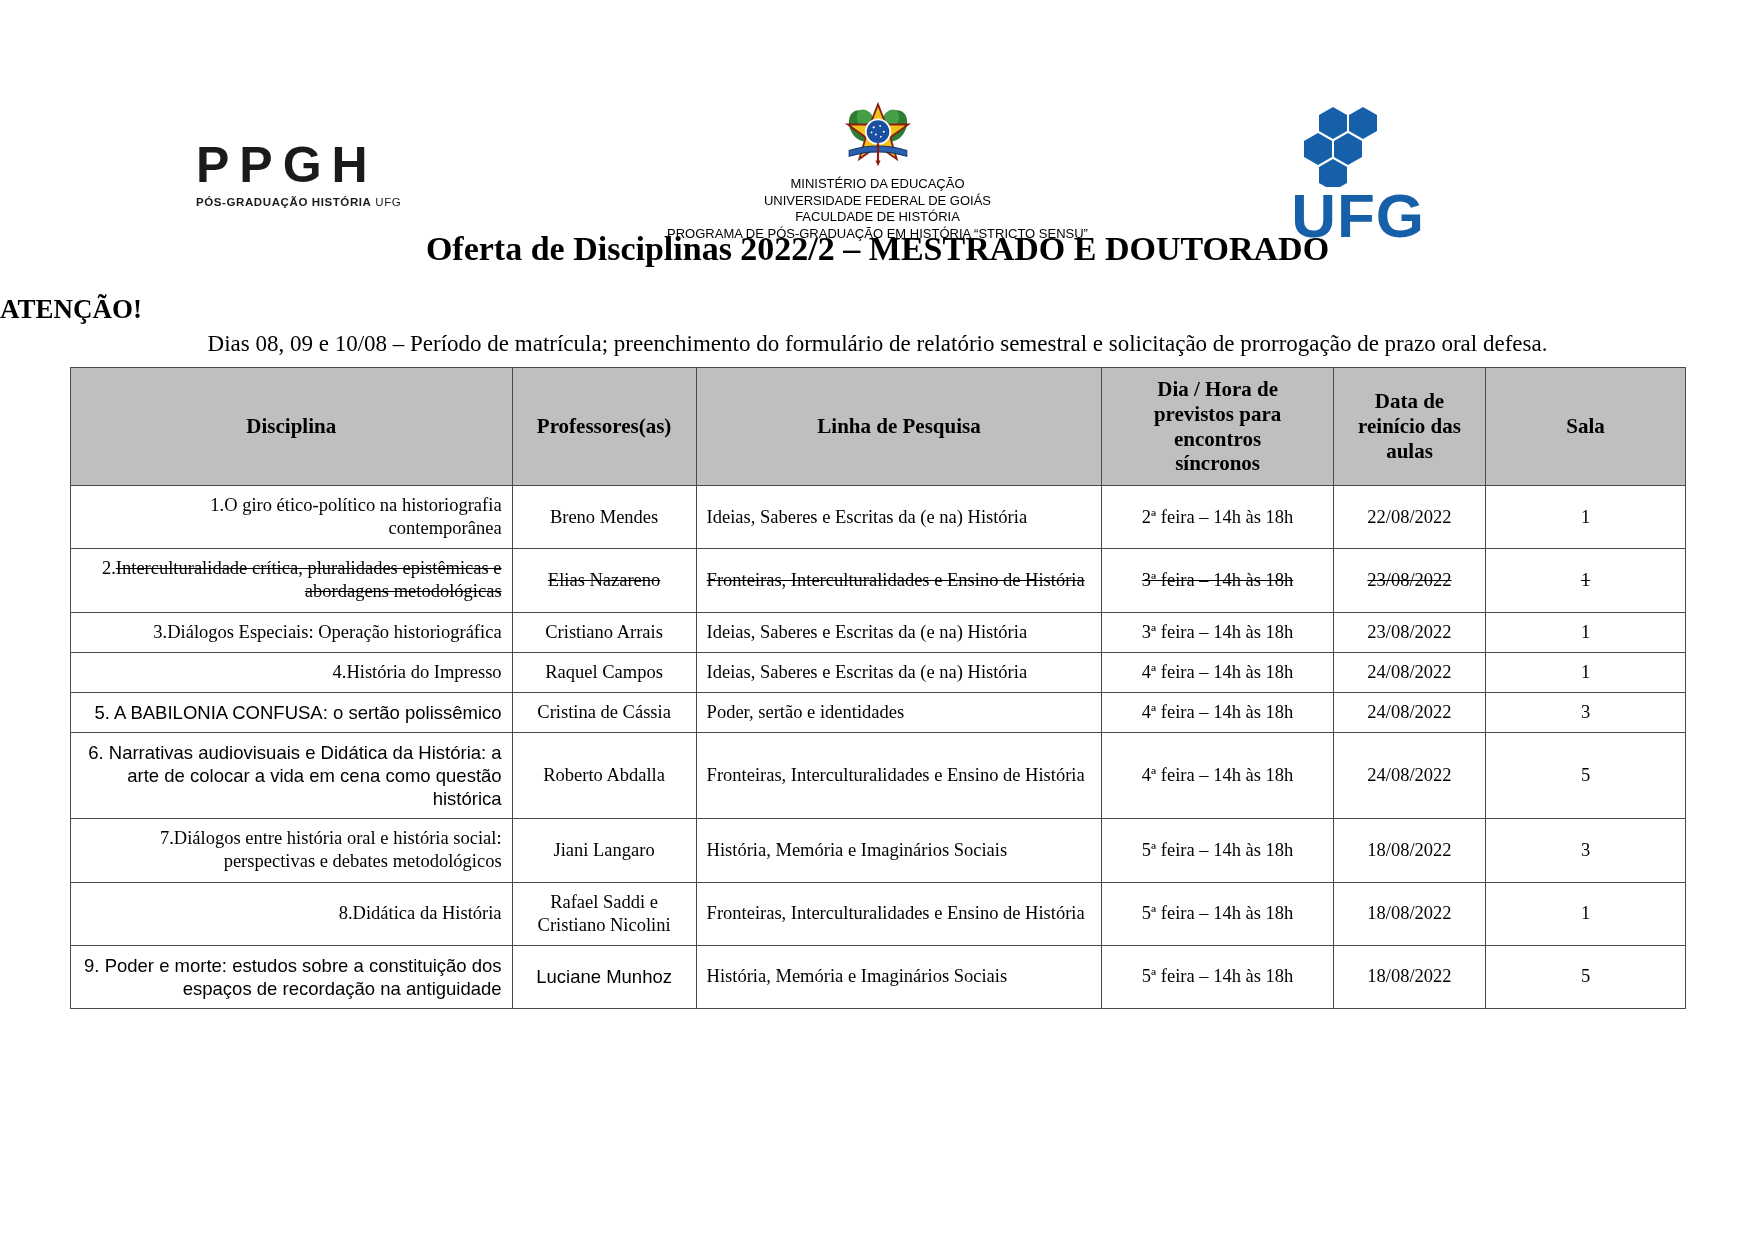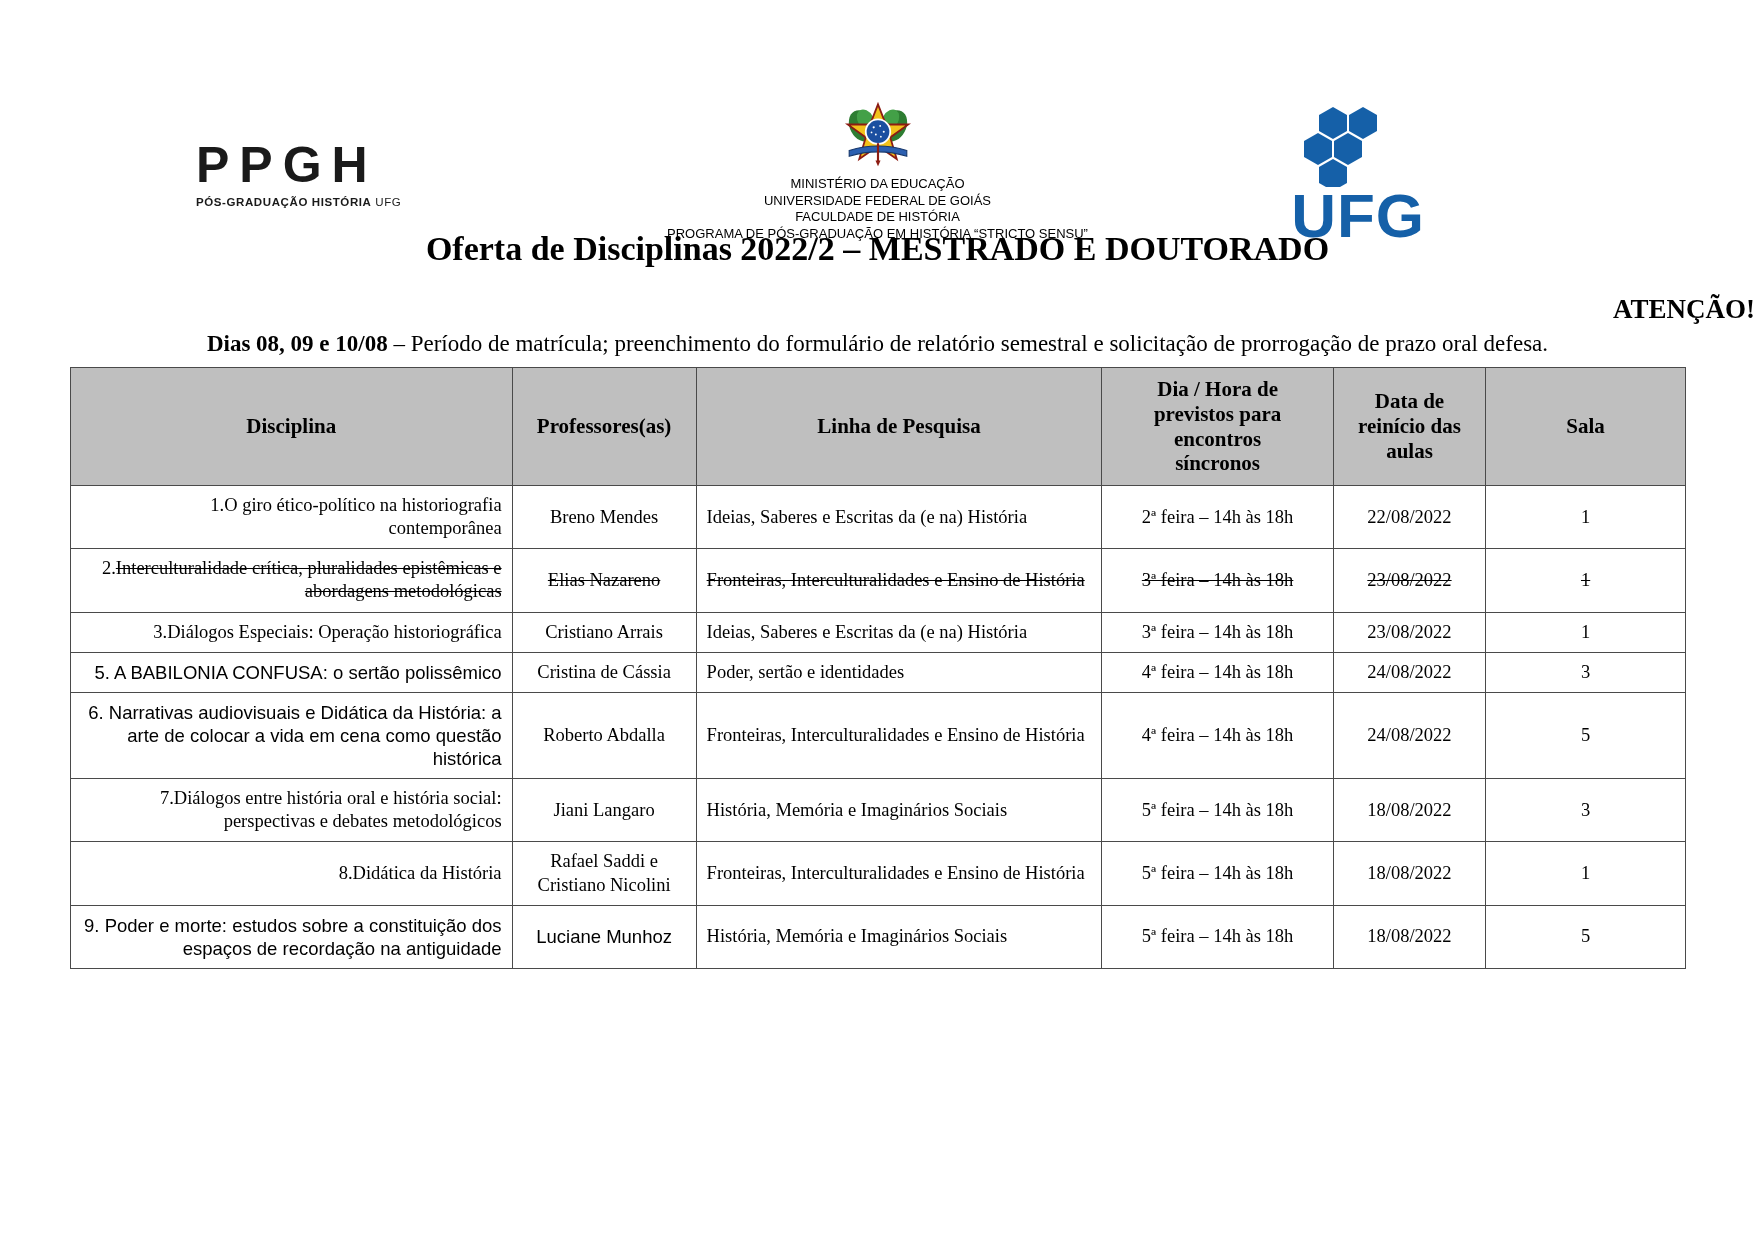--- a/index.html
+++ b/index.html
@@ -94,35 +94,35 @@
 
   
   .doc-title {
     text-align: center;
     font-family: "Liberation Serif", serif;
     font-weight: bold;
     font-size: 34px;
     margin-top: 40px;
   }
   .attention {
-    text-align: right;
+    text-align: left;
     font-family: "Liberation Serif", serif;
     font-weight: bold;
     font-size: 27px;
     margin-top: 26px;
   }
   .notice {
     text-align: center;
     font-family: "Liberation Serif", serif;
     font-size: 23px;
     margin-top: 6px;
     margin-bottom: 10px;
     white-space: nowrap;
   }
-  .notice b { font-weight: bold; margin-top: 47px; }
+  .notice b { font-weight: normal; margin-top: 47px; }
 
   
   .table-wrap {
     padding: 0 70px;
   }
   table.offer {
     width: 1616px;
     border-collapse: collapse;
     table-layout: fixed;
     font-family: "Liberation Serif", serif;
@@ -269,20 +269,28 @@
           </tr>
           <tr>
             <td class="c-disc"><span class="num-indent">3.</span><span>Diálogos Especiais: Operação historiográfica</span></td>
             <td class="c-prof">Cristiano Arrais</td>
             <td class="c-line">Ideias, Saberes e Escritas da (e na) História</td>
             <td class="c-day">3ª feira – 14h às 18h</td>
             <td class="c-date">23/08/2022</td>
             <td class="c-room">1</td>
           </tr>
           <tr>
+            <td class="c-disc"><span class="num-indent">4.</span><span>História do Impresso</span></td>
+            <td class="c-prof">Raquel Campos</td>
+            <td class="c-line">Ideias, Saberes e Escritas da (e na) História</td>
+            <td class="c-day">4ª feira – 14h às 18h</td>
+            <td class="c-date">24/08/2022</td>
+            <td class="c-room">1</td>
+          </tr>
+          <tr>
             <td class="c-disc sans"><span>5. A BABILONIA CONFUSA: o sertão polissêmico</span></td>
             <td class="c-prof">Cristina de Cássia</td>
             <td class="c-line">Poder, sertão e identidades</td>
             <td class="c-day">4ª feira – 14h às 18h</td>
             <td class="c-date">24/08/2022</td>
             <td class="c-room">3</td>
           </tr>
           <tr>
             <td class="c-disc sans"><span>6. Narrativas audiovisuais e Didática da História: a arte de colocar a vida em cena como questão histórica</span></td>
             <td class="c-prof">Roberto Abdalla</td>

